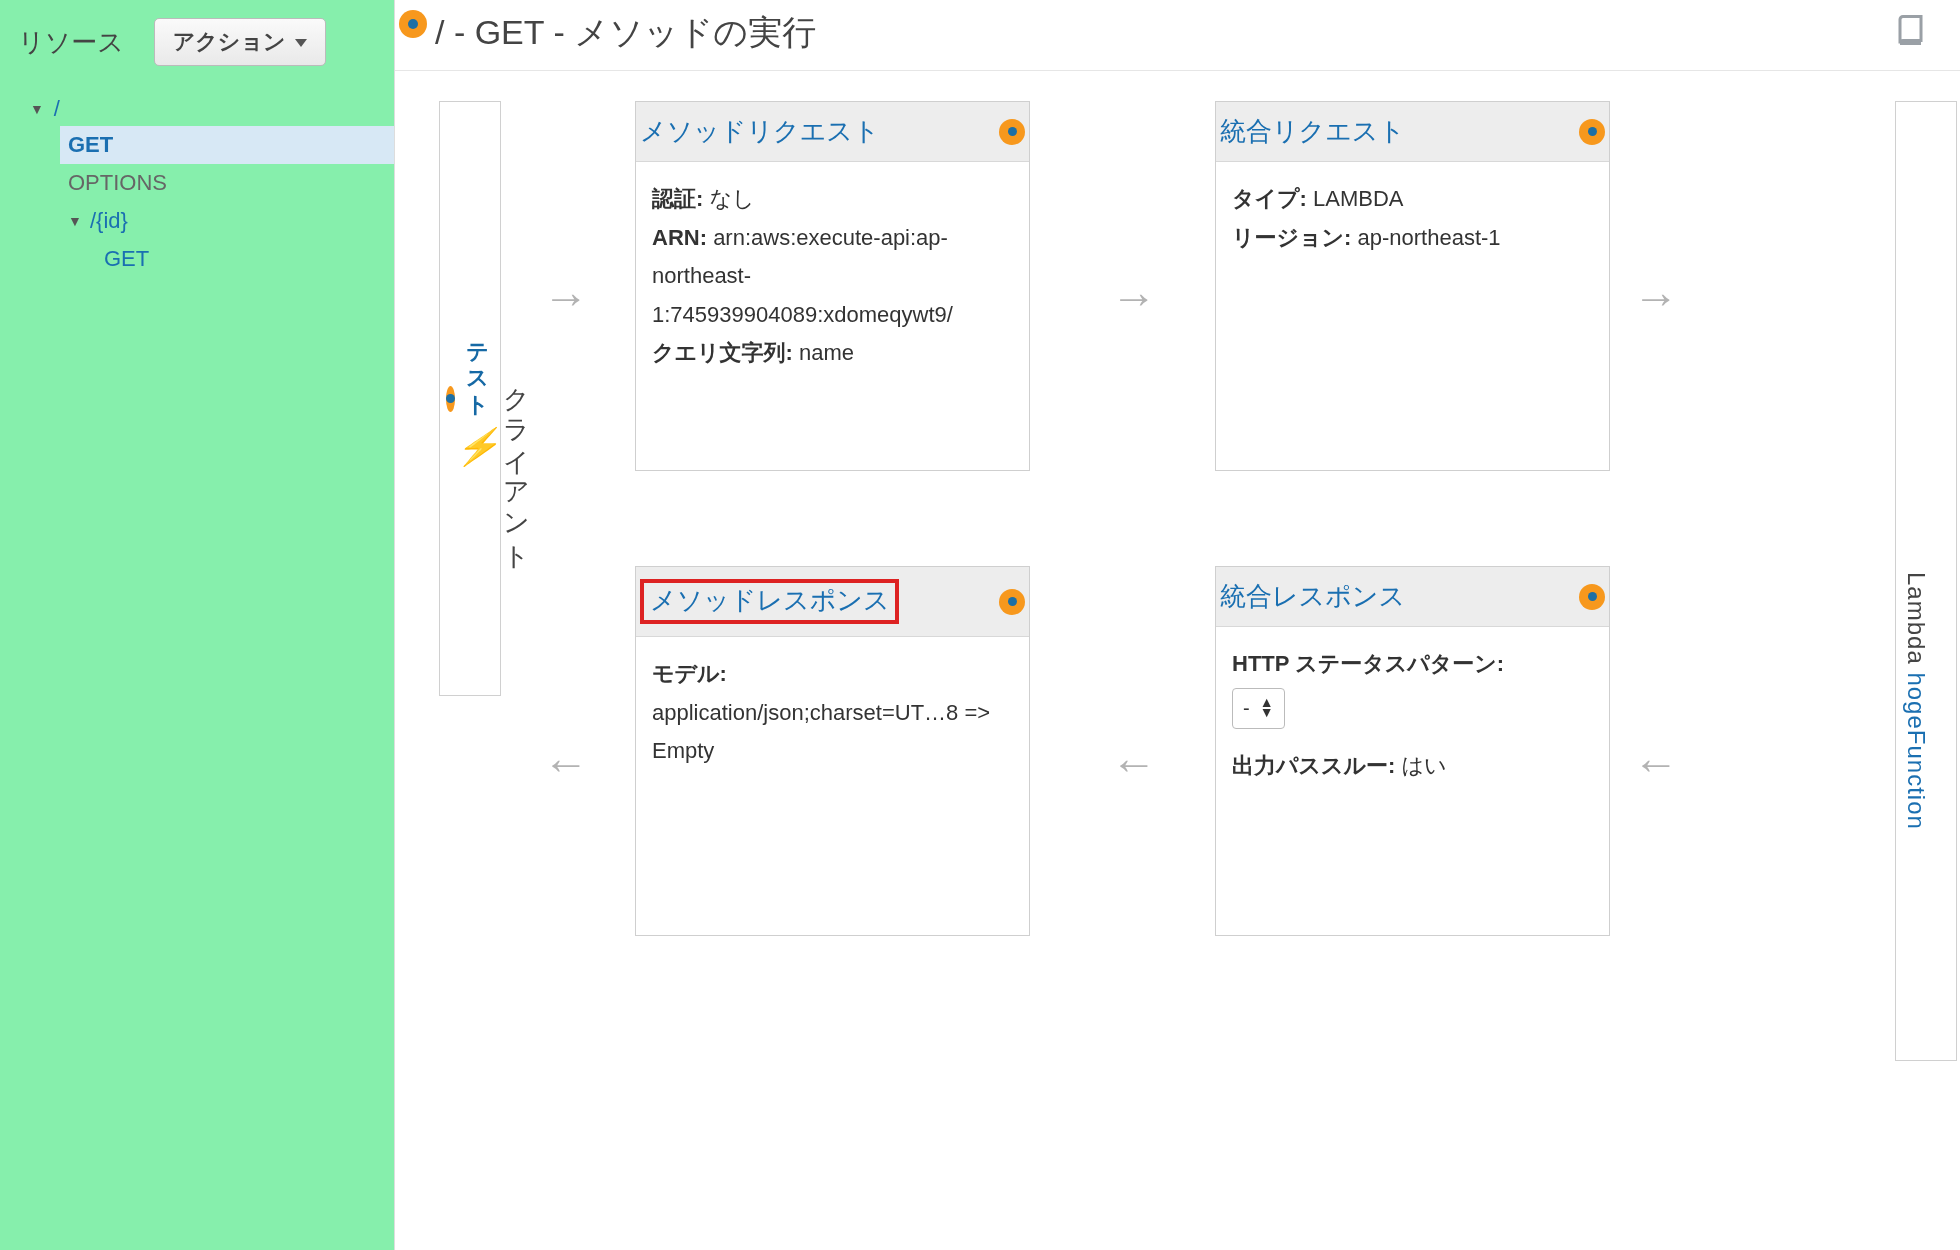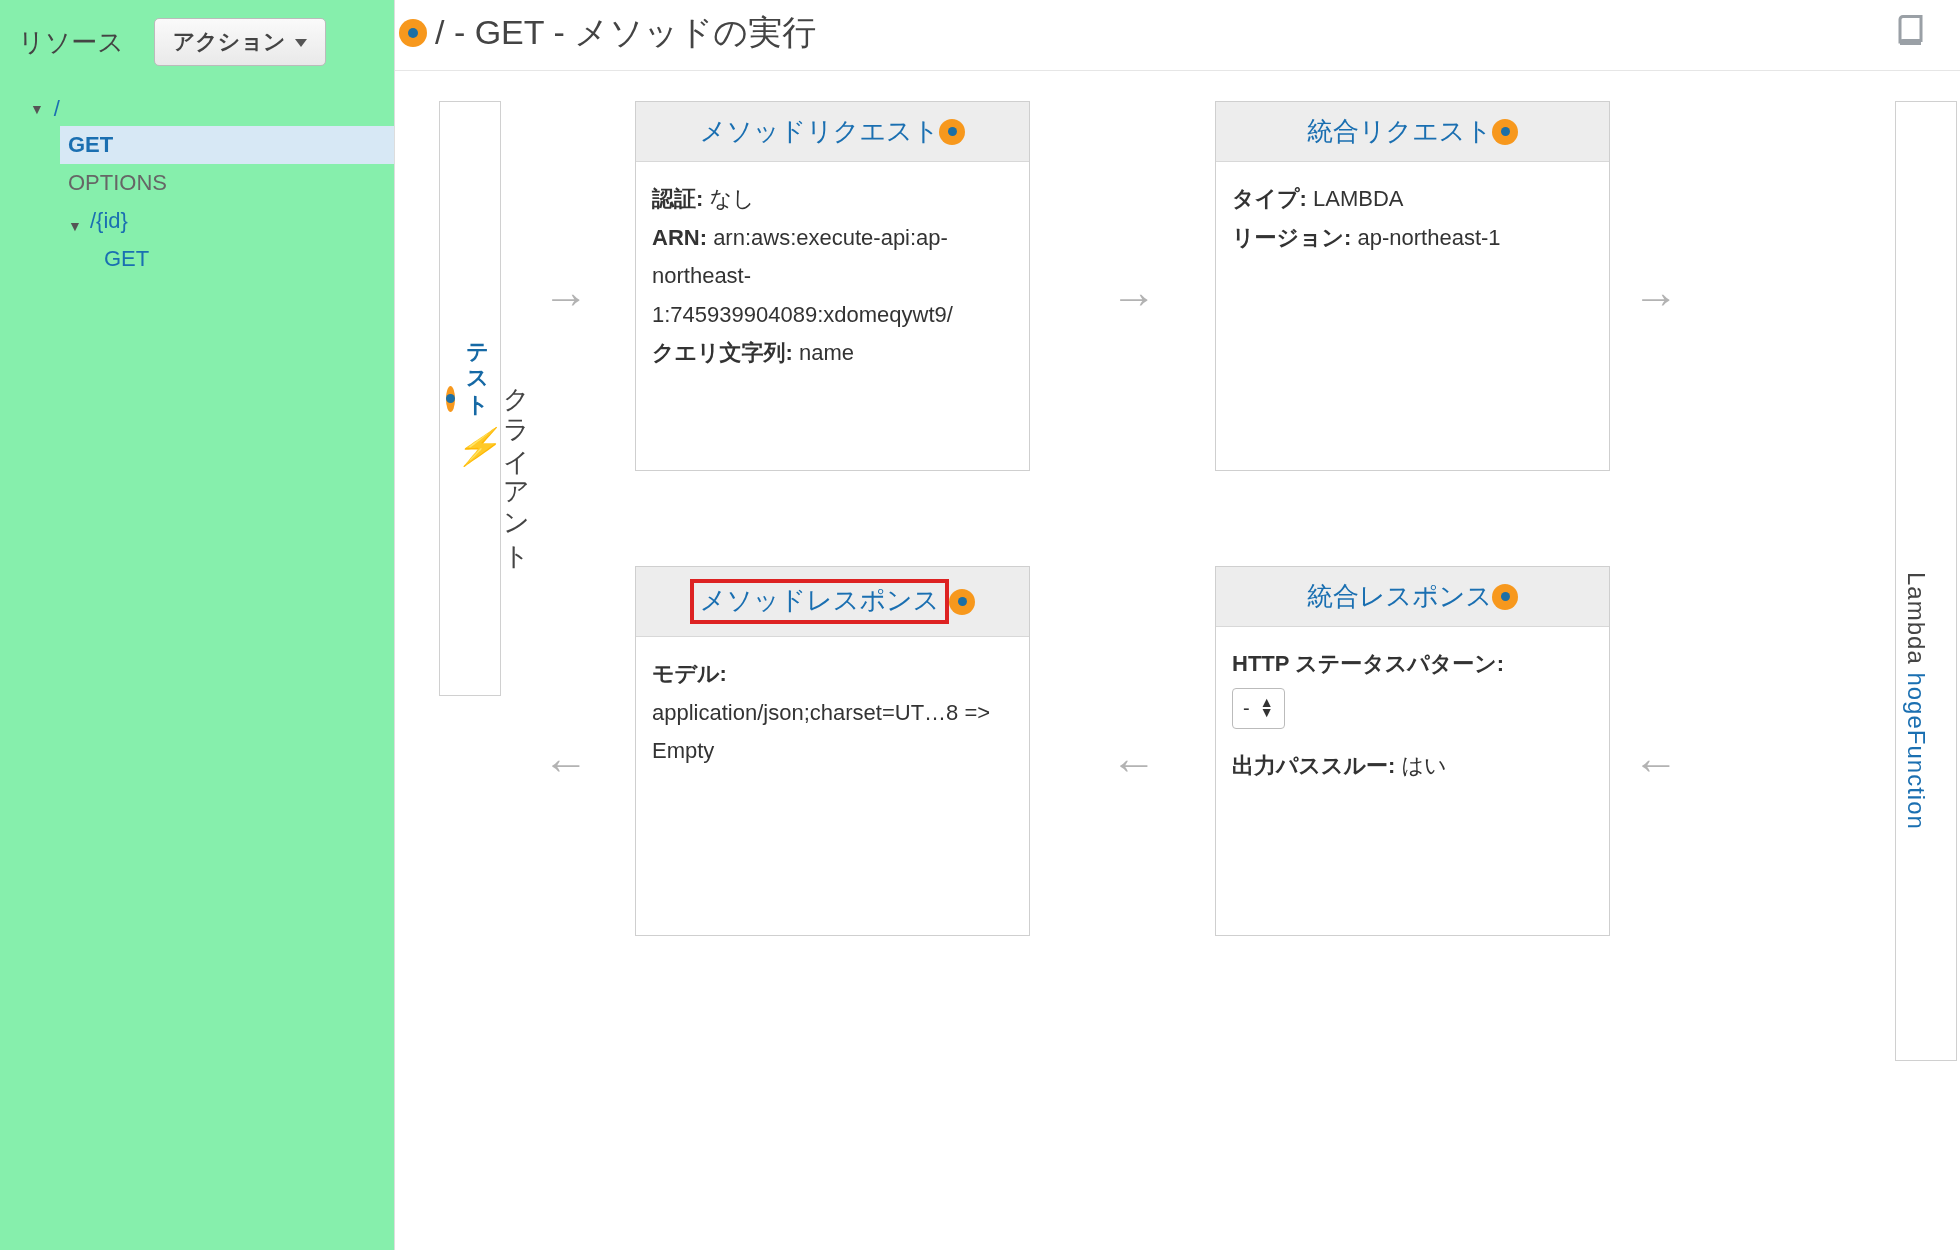--- a/index.html
+++ b/index.html
@@ -37,34 +37,34 @@
       font-size: 22px;
       font-weight: bold;
       color: #444;
       cursor: pointer;
       display: inline-flex;
       align-items: center;
       gap: 6px;
       justify-content: flex-end;
     }
     .tree { padding: 8px 0 0 24px; font-size: 22px; }
-    .tree-row { display: flex; align-items: flex-end; padding: 6px 8px; cursor: pointer; }
+    .tree-row { display: flex; align-items: center; padding: 6px 8px; cursor: pointer; }
     .tree-row.selected { background: #d7e8f5; color: #1976b0; font-weight: bold; }
     .tree-children { padding-left: 36px; }
     .tree-caret { color: #555; margin-right: 8px; font-size: 14px; display:inline-block; width:14px; }
     .tree-root-caret { color: #555; margin-right: 10px; font-size:14px; }
     .tree-root { color: #1a6fb1; display:flex; align-items:center; padding:4px 6px; }
     .tree-method { color: #666; }
     .tree-method.sel { color:#1a6fb1; }
     .tree-path { color: #1a6fb1; }
 
     
     .main { flex: 1; position: relative; padding-top: 6px; }
     .page-title-row {
-      display: flex; align-items: center; padding: 4px 18px 14px 4px;
+      display: flex; align-items: flex-start; padding: 4px 18px 14px 4px;
       border-bottom: 1px solid #e6e6e6;
     }
     .bullet-lg {
       width: 28px; height: 28px; border-radius: 50%;
       background: #f7981d; display: inline-flex;
       align-items: center; justify-content: center;
       margin-right: 8px; flex-shrink:0;
     }
     .bullet-lg::after { content:""; width:10px; height:10px; border-radius:50%; background:#1d6fa5; }
     .page-title { font-size: 34px; color: #444; }
@@ -81,21 +81,21 @@
     .lambda-box { right: 3px; top: 30px; width: 62px; height: 960px; }
     .test-label { font-size:22px; color:#1669a5; font-weight:bold; writing-mode: horizontal-tb; text-align:center; line-height:1.2;}
     .bolt { font-size:36px; color:#1669a5; margin-top:8px; font-style:italic; font-weight:bold;}
     .vtext { writing-mode: vertical-rl; font-size:26px; color:#444; margin-top:130px; letter-spacing:2px;}
     .vtext-lambda { writing-mode: vertical-rl; font-size:24px; color:#444; margin-top:240px; letter-spacing:1px;}
     .vtext-lambda .fn { color:#1a6fb1; }
 
     .card {
       position:absolute; width:395px; background:#fff; border:1px solid #cfcfcf;
     }
-    .card-header { background:#ededed; border-bottom:1px solid #d8d8d8; padding:12px 16px; display:flex; align-items:center; justify-content:center;}
+    .card-header { background:#ededed; border-bottom:1px solid #d8d8d8; padding:12px 4px; display:flex; align-items:center; justify-content:space-between;}
     .card-title { font-size:26px; color:#1a6fb1; cursor:pointer;}
     .bullet-sm { width:26px; height:26px; border-radius:50%; background:#f7981d; display:inline-flex; align-items:center; justify-content:center;}
     .bullet-sm::after { content:""; width:9px; height:9px; border-radius:50%; background:#1d6fa5;}
     .card-body { padding: 18px 16px; font-size:22px; color:#333; line-height:1.75; overflow:hidden;}
     .card-body b { font-weight:bold;}
     .redbox { border:4px solid #d22; padding:0 6px 2px 6px; display:inline-block;}
 
     .arrow { position:absolute; color:#b3b3b3; font-size:46px; font-weight:bold; line-height:1;}
 
     .select-mini { display:inline-flex; align-items:center; border:1px solid #bbb; border-radius:4px; padding:2px 10px; background:#fff; margin:4px 0; cursor:pointer; font-size:20px;}

